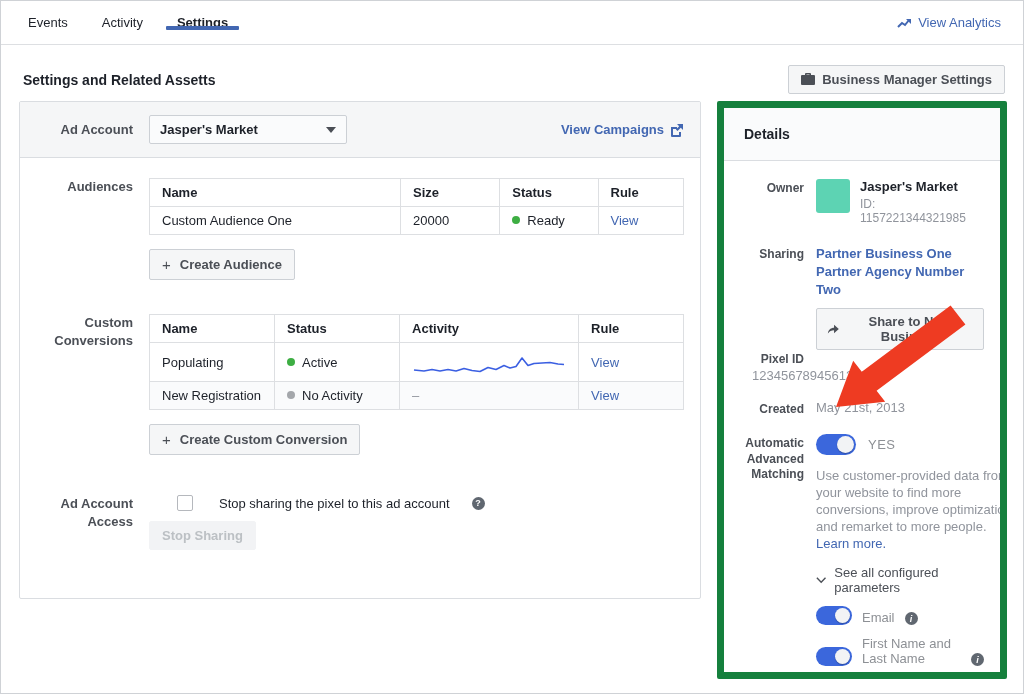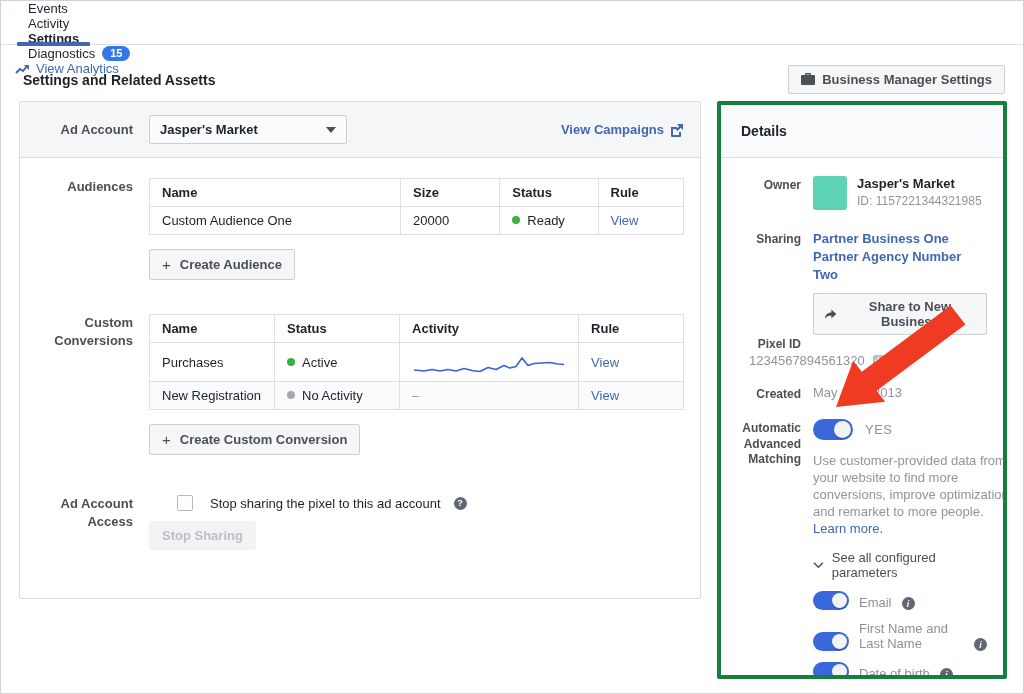--- a/index.html
+++ b/index.html
@@ -3,36 +3,36 @@
 <meta charset="utf-8">
 <style>
   * { margin:0; padding:0; box-sizing:border-box; }
   html,body { width:1024px; height:694px; }
   body {
     font-family:"Liberation Sans","DejaVu Sans",sans-serif;
     font-size:13px; color:#1d2129; background:#fff;
     border:1px solid #cfd2d6; position:relative; overflow:hidden;
   }
   
-  .tabbar { display:flex; align-items:flex-start; height:44px; border-bottom:1px solid #dddfe2; padding:0 18px 0 10px;flex-direction:column; }
+  .tabbar { display:flex; align-items:center; height:44px; border-bottom:1px solid #dddfe2; padding:0 18px 0 10px; }
   .tab { display:flex; align-items:center; gap:7px; padding:0 17px; color:#1d2129; cursor:pointer; position:relative; }
   .tab.active { font-weight:bold; }
   .tab.active::after { content:""; position:absolute; left:6px; right:6px; bottom:0; height:4px; background:#4267b2; border-radius:1px; }
   .badge { background:#3578e5; color:#fff; font-size:11px; font-weight:bold; border-radius:9px; padding:2px 8px; line-height:1; }
   .spacer { flex:1; }
   .view-analytics { display:flex; align-items:center; gap:6px; color:#4267b2; cursor:pointer; padding:0 4px; }
   
   .subheader { display:flex; align-items:center; justify-content:space-between; padding:20px 18px 14px 22px; }
   .page-title { font-size:14px; font-weight:bold; }
   .btn { display:inline-flex; align-items:center; gap:7px; background:#f5f6f7; border:1px solid #ccd0d5; border-radius:2px;
          font-weight:bold; color:#4b4f56; font-size:13px; padding:6px 12px; cursor:pointer; font-family:inherit; }
   .btn.disabled { background:#f2f3f5; border-color:#f2f3f5; color:#bcc0c4; cursor:default; }
   
   .left-panel  { position:absolute; left:18px;  top:100px; width:682px; height:498px; border:1px solid #dadde1; border-radius:2px; background:#fff; overflow:hidden; }
-  .right-panel { position:absolute; left:716px; top:100px; width:290px; height:578px; border:4px solid #15803d; border-radius:2px; background:#fff; overflow:hidden; }
+  .right-panel { position:absolute; left:716px; top:100px; width:290px; height:578px; border:7px solid #15803d; border-radius:2px; background:#fff; overflow:hidden; }
   .panel-head { background:#f5f6f7; border-bottom:1px solid #dadde1; }
   
   .acct-row { display:flex; align-items:center; height:56px; padding:0 16px; }
   .sec-label { width:97px; text-align:right; font-weight:bold; color:#4b4f56; flex-shrink:0; line-height:1.35; }
   .dropdown { display:flex; align-items:center; justify-content:space-between; width:198px; margin-left:16px;
               background:#fafbfc; border:1px solid #ccd0d5; border-radius:2px; padding:6px 10px; font-weight:bold; cursor:pointer; }
   .caret { width:0; height:0; border-left:5px solid transparent; border-right:5px solid transparent; border-top:6px solid #4b4f56; }
   .link { color:#4267b2; cursor:pointer; text-decoration:none; }
   .vc-link { margin-left:auto; display:flex; align-items:center; gap:6px; font-weight:bold; }
   
@@ -44,21 +44,21 @@
   th, td { border:1px solid #dddfe2; padding:6px 12px; text-align:left; font-size:13px; height:28px; }
   th { font-weight:bold; color:#1d2129; background:#fff; }
   tr.alt td { background:#fafbfc; }
   .dot { display:inline-block; width:8px; height:8px; border-radius:50%; margin-right:7px; vertical-align:1px; }
   .dot.green { background:#3dae43; }
   .dot.gray  { background:#a4a7ab; }
   .create-btn { margin-top:14px; }
   .plus::before { content:"+"; font-weight:normal; font-size:15px; margin-right:2px; color:#4b4f56; }
   .muted { color:#90949c; }
   .checkbox { width:16px; height:16px; border:1px solid #b5b8bd; border-radius:2px; background:#fff; display:inline-block; flex-shrink:0; cursor:pointer; }
-  .cb-row { display:flex; align-items:center; gap:17px;padding-left:28px; }
+  .cb-row { display:flex; align-items:center; gap:26px;padding-left:28px; }
   .info-i { display:inline-flex; align-items:center; justify-content:center; width:13px; height:13px; border-radius:50%;
             background:#606770; color:#fff; font-size:9px; font-weight:bold; font-style:italic; flex-shrink:0; }
   .info-i.q::after { content:"?"; font-style:normal; }
   .info-i.i::after { content:"i"; }
   
   .details-head { padding:18px 20px; font-size:14px; font-weight:bold; background:#fafbfc; border-bottom:1px solid #dadde1; }
   .details-body { padding:18px 16px 16px 16px; }
   .d-row { display:flex; align-items:flex-start; }
   .d-label { width:64px; text-align:right; font-weight:bold; color:#4b4f56; font-size:12px; flex-shrink:0; line-height:1.3; padding-top:2px; }
   .d-content { flex:1; margin-left:12px; min-width:0; }
@@ -86,24 +86,20 @@
 <div class="tabbar">
   <div class="tab">
       <span>Events</span>
     </div>
   <div class="tab">
       <span>Activity</span>
     </div>
   <div class="tab active">
       <span>Settings</span>
     </div>
-  <div class="tab">
-    <span>Diagnostics</span>
-    <span class="badge">15</span>
-  </div>
   <div class="spacer"></div>
   <div class="view-analytics">
     <svg class="icon-svg" width="15" height="12" viewBox="0 0 15 12">
       <polyline points="1,10 5,6 8,8 12,3" fill="none" stroke="#4267b2" stroke-width="2"></polyline>
       <polygon points="9,2 14,2 14,7" fill="#4267b2"></polygon>
     </svg>
     <span>View Analytics</span>
   </div>
 </div>
 
@@ -177,21 +173,21 @@
               <col style="width:21.3%">
             </colgroup>
           <tbody>
               <tr>
             <th>Name</th>
             <th>Status</th>
             <th>Activity</th>
             <th>Rule</th>
           </tr>
           <tr>
-            <td>Purchases</td>
+            <td>Populating</td>
             <td><span class="dot green"></span><span>Active</span></td>
             <td>
               <svg class="icon-svg" width="154" height="26" viewBox="0 0 154 26">
                 <polyline points="2,21 12,22 20,20.5 28,22 36,20.5 44,22 52,19.5 60,21.5 68,22.5 76,18.5 84,20.5 92,16.5 98,19 104,17.5 110,9 116,16.5 122,14.5 130,14 138,13.5 146,15 152,15.5" fill="none" stroke="#3b5fe2" stroke-width="1.6" stroke-linejoin="round"></polyline>
               </svg>
             </td>
             <td><span class="link">View</span></td>
           </tr>
           <tr class="alt">
             <td>New Registration</td>

